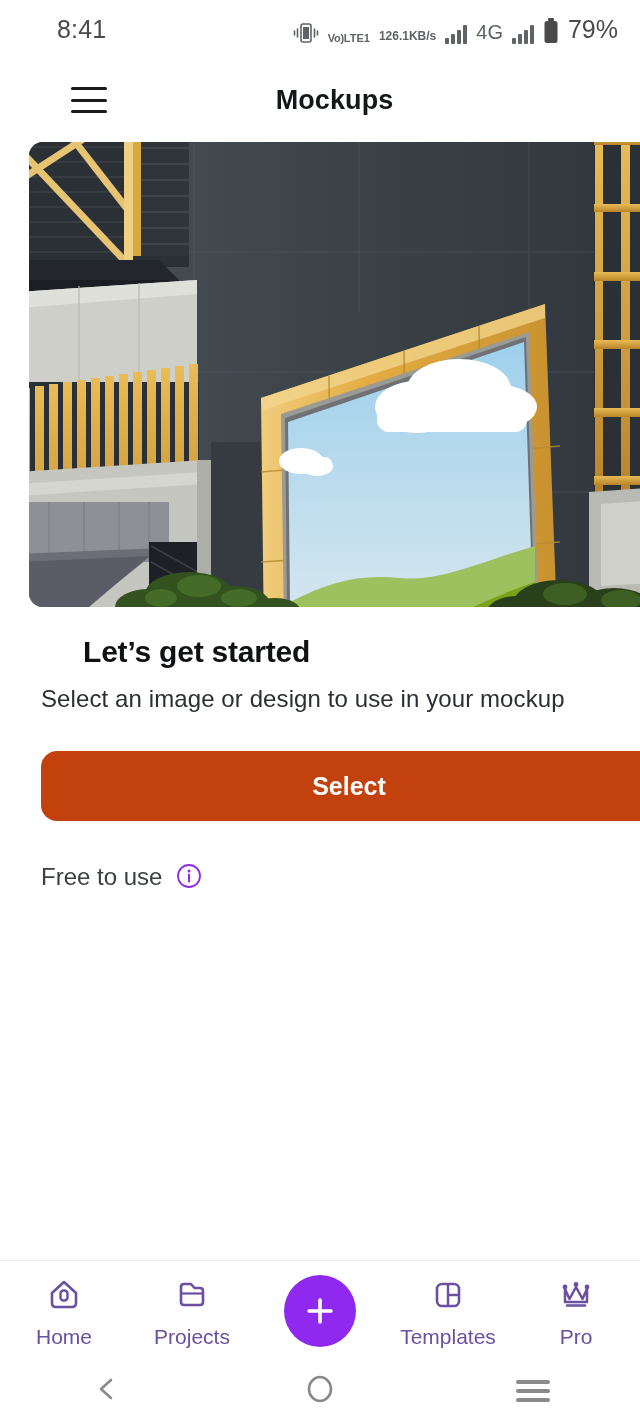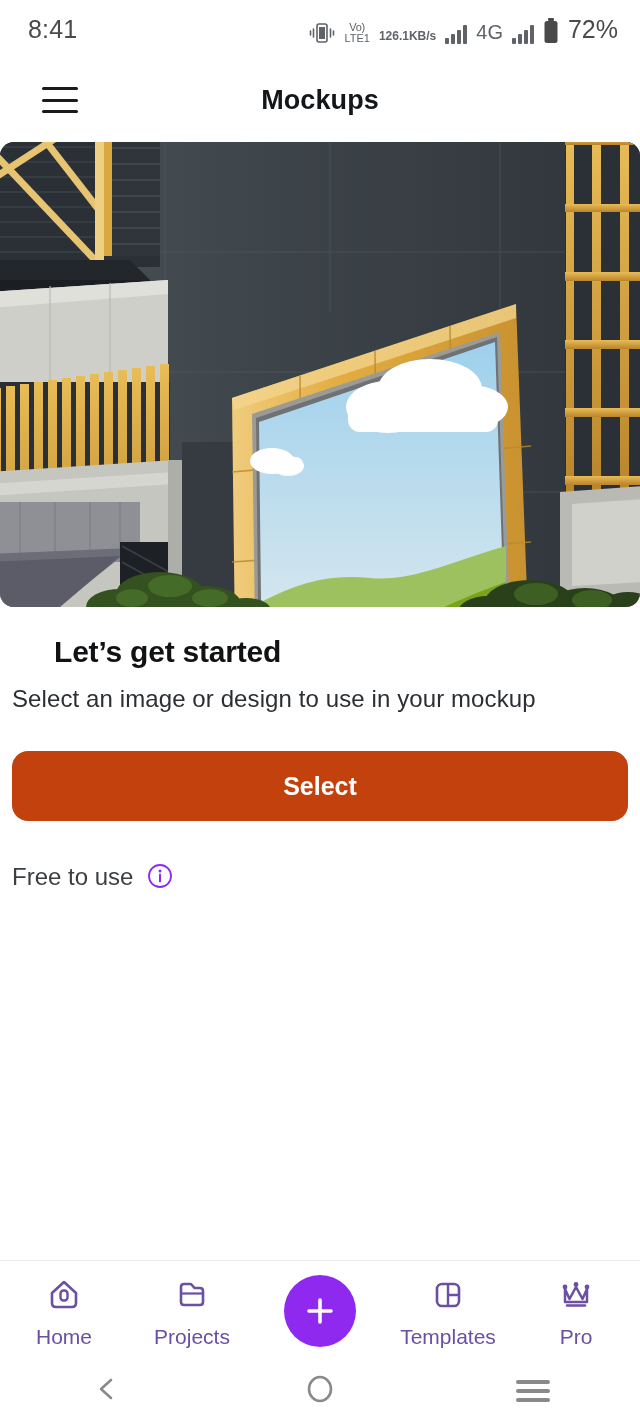--- a/index.html
+++ b/index.html
@@ -3,32 +3,32 @@
 <meta charset="utf-8">
 <style>
   * { margin:0; padding:0; box-sizing:border-box; }
   html,body { width:640px; height:1422px; }
   body {
     font-family:"Liberation Sans", sans-serif;
     background:#ffffff;
     overflow:hidden;
     -webkit-font-smoothing:antialiased;
   }
-  .phone { position:relative; width:640px; height:1422px; background:#fff; }
+  .phone { position:relative; width:640px; height:1422px; background:#fff;padding-left:29px; }
 
   
   .statusbar {
     height:58px; display:flex; align-items:center;
     padding:0 22px 0 28px; color:#5f6368;
   }
   .sb-time { font-size:25px; color:#4a4a4a; letter-spacing:0.2px; }
   .sb-right { margin-left:auto; display:flex; align-items:flex-end; gap:9px; }
   .sb-ico { display:flex; align-items:center; }
-  .volte { display:flex; flex-direction:column; align-items:center; line-height:1;
-           font-size:11px; font-weight:400; color:#5f6368; }
+  .volte { display:flex; align-items:center; line-height:1;
+           font-size:11px; font-weight:700; color:#5f6368; }
   .volte span:first-child { letter-spacing:-0.3px; }
   .netspeed { display:flex; flex-direction:row; align-items:center; line-height:1.1;
               font-size:12px; font-weight:600; color:#5f6368; }
   .bars { display:flex; align-items:flex-end; gap:2px; height:20px; }
   .bars i { display:block; width:4px; background:#5f6368; border-radius:1px; }
   .bars i:nth-child(1){height:6px;} .bars i:nth-child(2){height:10px;}
   .bars i:nth-child(3){height:14px;} .bars i:nth-child(4){height:19px;}
   .g4 { font-size:20px; color:#5f6368; font-weight:500; }
   .batt-pct { font-size:25px; color:#4a4a4a; }
 
@@ -115,21 +115,21 @@
           <i></i>
           <i></i>
           <i></i>
         </span>
       <span class="sb-ico">
         <svg width="16" height="26" viewBox="0 0 16 26">
           <rect x="5" y="0" width="6" height="3" rx="1" fill="#4a4a4a"></rect>
           <rect x="1.5" y="3" width="13" height="22" rx="2.5" fill="#4a4a4a"></rect>
         </svg>
       </span>
-      <span class="batt-pct">72%</span>
+      <span class="batt-pct">79%</span>
     </div>
   </div>
 
   <div class="appbar">
     <div class="hamburger">
         <i></i>
         <i></i>
         <i></i>
       </div>
     <div class="appbar-title">Mockups</div>

